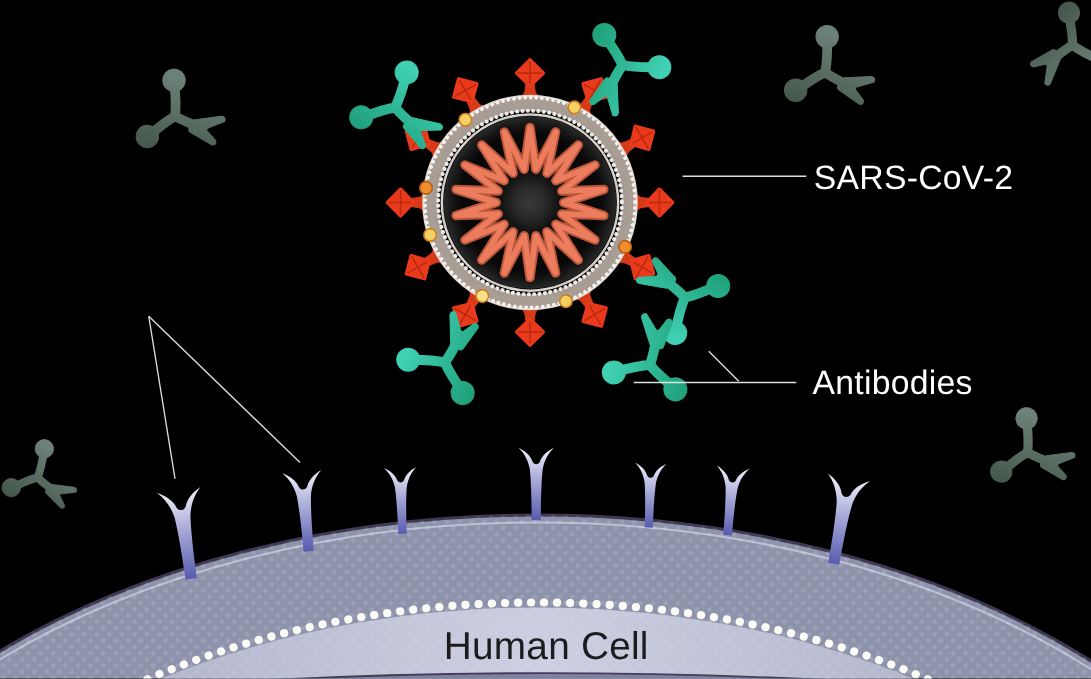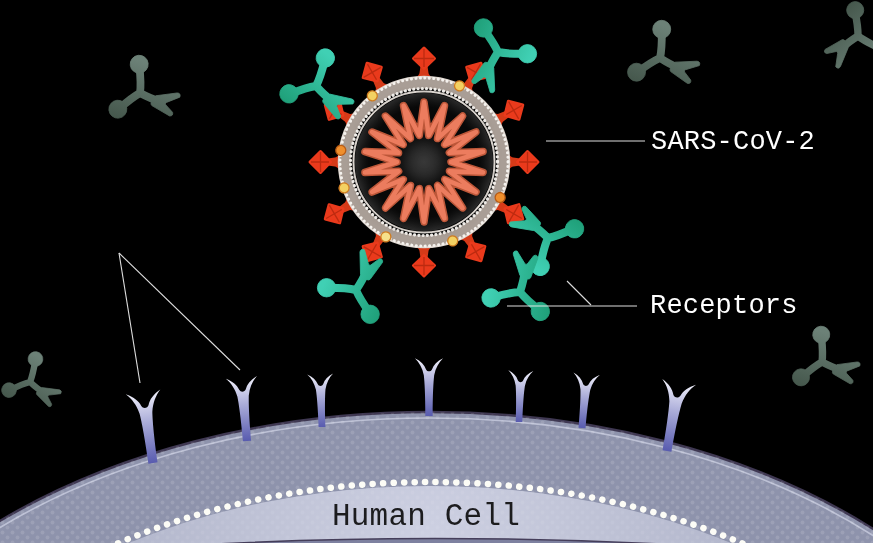--- a/index.html
+++ b/index.html
@@ -11,21 +11,20 @@
     font-family:"Liberation Sans", sans-serif;
   }
   #art{position:absolute;left:0;top:0;}
   .label{
     position:absolute;
     color:#ffffff;
     font-size:27px;
     letter-spacing:0.2px;
     white-space:nowrap;
     user-select:none;
-    font-family:Liberation Mono, monospace;
   }
   .label.dark{color:#1c1c1e;font-size:31px;}
 </style>
 </head>
 <body>
 
 <div id="stage">
 
 <svg id="art" width="873" height="543" viewBox="0 0 873 543">
   <defs>
@@ -164,15 +163,15 @@
   <g stroke="#e9e9e9" stroke-width="1.1" opacity="0.95">
     <line x1="546" y1="141" x2="645" y2="141"></line>
     <line x1="567" y1="281" x2="591" y2="305"></line>
     <line x1="507" y1="306" x2="637" y2="306"></line>
     <line x1="119" y1="253" x2="140" y2="383"></line>
     <line x1="119" y1="253" x2="240" y2="370"></line>
   </g>
 </svg>
 
   <div class="label" style="left:651px;top:127px">SARS-CoV-2</div>
-  <div class="label" style="left:650px;top:291px">Receptors</div>
-  <div class="label dark" style="left:332px;top:499px;width:210px;">Human Cell</div>
+  <div class="label" style="left:650px;top:291px">Antibodies</div>
+  <div class="label dark" style="left:332px;top:499px;width:210px;text-align:center">Human Cell</div>
 </div>
 
 </body></html>

